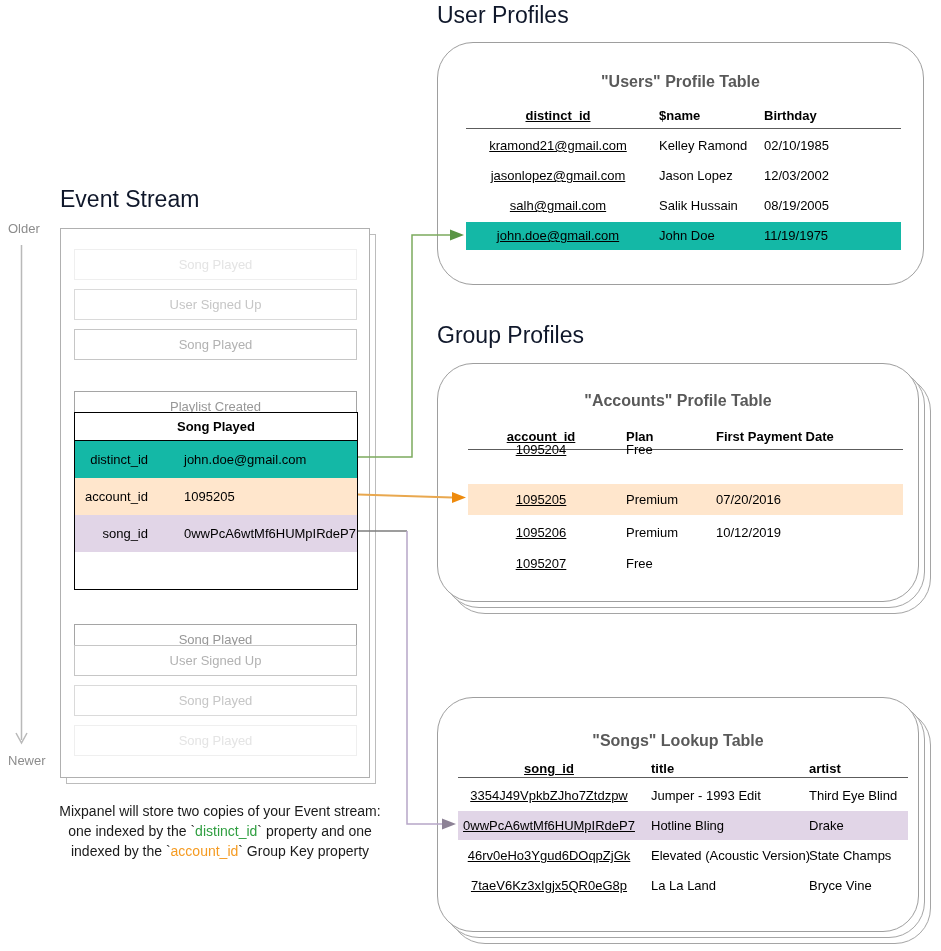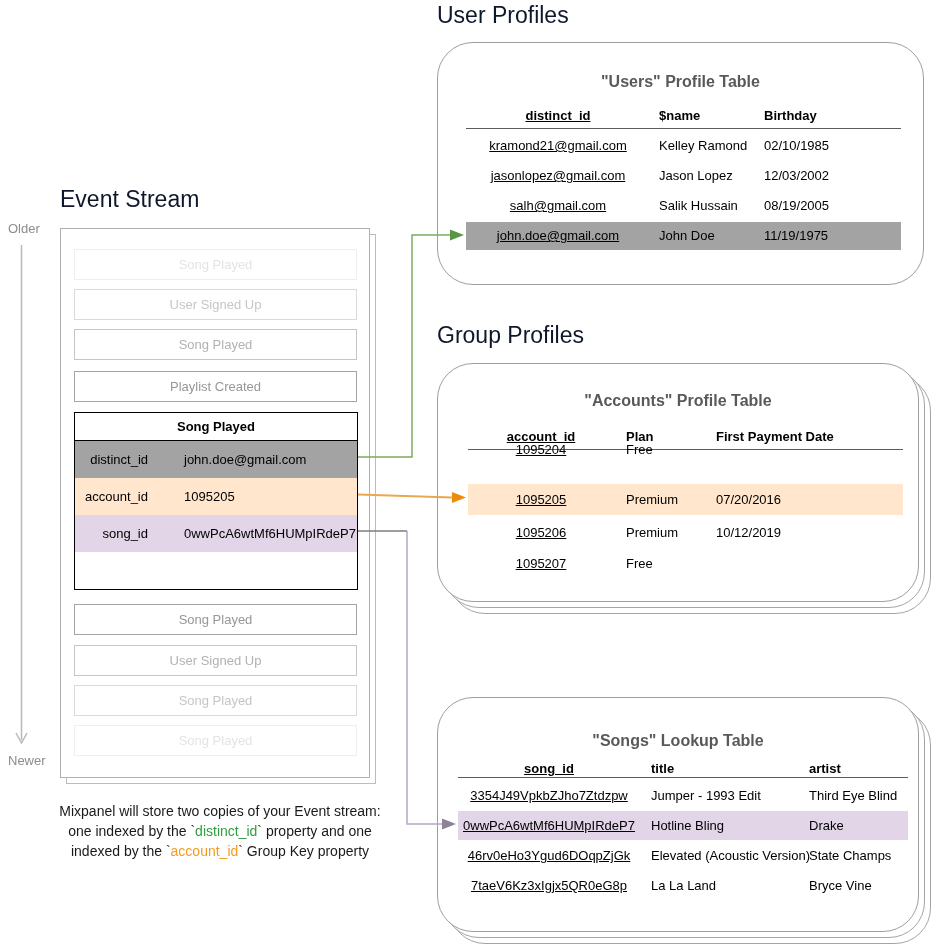--- a/index.html
+++ b/index.html
@@ -13,29 +13,29 @@
   
   .panel{position:absolute;left:60px;top:228px;width:308px;height:548px;
          background:#fff;border:1px solid #b0b0b0;z-index:2;}
   .panel-stack{position:absolute;left:66px;top:234px;width:308px;height:548px;
          background:#fff;border:1px solid #bcbcbc;z-index:1;}
   .ev-row{position:absolute;left:13px;width:281px;height:29px;border:1px solid;
           text-align:center;line-height:29px;font-size:13px;background:#fff;}
   .fade-a{color:#e4e4e4;border-color:#efefef;}
   .fade-b{color:#c6c6c6;border-color:#dadada;}
   .fade-c{color:#b2b2b2;border-color:#c6c6c6;}
-  .fade-d{color:#979797;border-color:#a5a5a5;}
+  .fade-d{color:#979797;border-color:#a5a5a5;margin-top:20px;}
   .ev-card{position:absolute;left:13px;top:183px;width:282px;height:176px;
            border:1px solid #000;background:#fff;}
   .ev-card-header{position:absolute;left:0;right:0;top:0;height:27px;line-height:27px;
            border-bottom:1px solid #000;text-align:center;font-weight:bold;font-size:13px;}
   .kv-row{position:absolute;left:0;right:0;height:37px;font-size:13px;}
   .kv-key{position:absolute;left:0;width:73px;text-align:right;line-height:37px;}
   .kv-val{position:absolute;left:109px;line-height:37px;white-space:nowrap;}
-  .bg-green{background:#a3a3a3;}
+  .bg-green{background:#14b8a6;}
   .bg-orange{background:#ffe6cc;}
   .bg-purple{background:#e1d5e7;}
   
   .caption{position:absolute;left:25px;top:801px;width:390px;text-align:center;
            font-size:14px;line-height:20px;color:#1a1a1a;}
   .code-green{color:#2e9e3f;}
   .code-orange{color:#f59b22;}
   
   .card{position:absolute;background:#fff;border:1.5px solid #9e9e9e;border-radius:36px;z-index:2;}
   .stack{position:absolute;background:#fff;border:1.5px solid #a5a5a5;border-radius:36px;}

